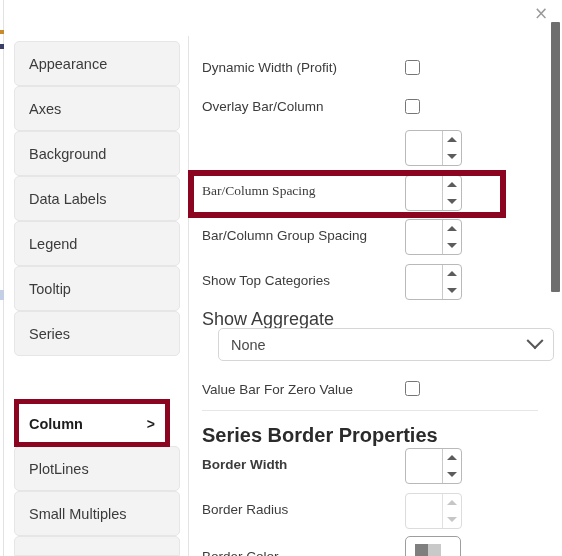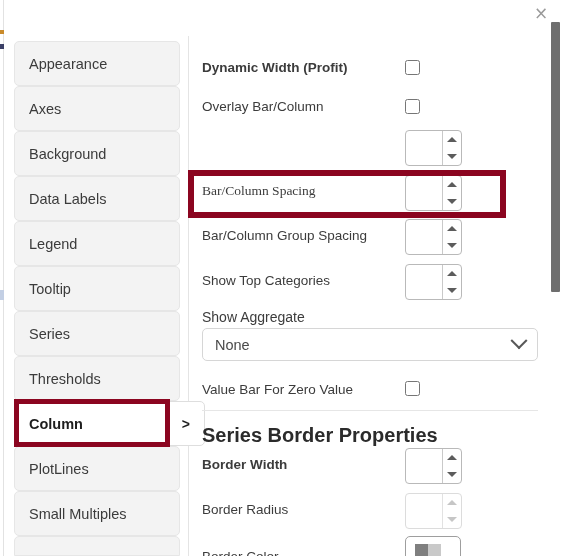--- a/index.html
+++ b/index.html
@@ -201,21 +201,21 @@
     border-top: 5px solid #5c5c5c;
   }
   .spin.disabled { border-color: #dcdcdc; }
   .spin.disabled .btns { border-left-color: #e2e2e2; }
   .spin.disabled .tri-up { border-bottom-color: #c6c6c6; }
   .spin.disabled .tri-dn { border-top-color: #c6c6c6; }
 
   
   .sel-label {
     position: absolute;
-    font-size: 14px;
+    font-size: 18px;
     color: #3c3c3c;
   }
   .select-box {
     position: absolute;
     width: 336px; height: 33px;
     border: 1px solid #d6d6d6;
     border-radius: 5px;
     background: #ffffff;
     display: flex;
     align-items: center;
@@ -314,25 +314,22 @@
     </div>
 
     <div class="side-item" style="position:absolute;top:225px;">
       <span>Tooltip</span>
     </div>
 
     <div class="side-item" style="position:absolute;top:270px;">
       <span>Series</span>
     </div>
 
-    <div class="side-item" style="position:absolute;top:315px;">
-      <span>Thresholds</span>
-    </div>
-
-    <div class="side-item selected" style="position:absolute;top:360px;width:191px;">
+
+    <div class="side-item selected" style="position:absolute;top:360px;width:156px;">
       <span>Column</span>
       <span class="chev">&gt;</span>
     </div>
 
     <div class="side-item" style="position:absolute;top:405px;">
       <span>PlotLines</span>
     </div>
 
     <div class="side-item" style="position:absolute;top:450px;">
       <span>Small Multiples</span>
@@ -340,21 +337,21 @@
 
     <div class="side-item clipped" style="position:absolute;top:495px;height:20px;">
       <span></span>
     </div>
   </div>
 
   <div class="hl-column"></div>
 
   <div class="content">
 
-    <div class="row" style="top:60px;font-weight:bold;">
+    <div class="row" style="top:60px;">
       <span class="row-label">Dynamic Width (Profit)</span>
     </div>
     <div class="cb" style="left:203px;top:60px;"></div>
 
     <div class="row" style="top:99px;">
       <span class="row-label">Overlay Bar/Column</span>
     </div>
     <div class="cb" style="left:203px;top:99px;"></div>
 
     <div class="spin" style="left:203px;top:130px;">
@@ -408,21 +405,21 @@
         <div>
             <span class="tri-up"></span>
           </div>
         <div>
             <span class="tri-dn"></span>
           </div>
       </div>
     </div>
 
     <div class="sel-label" style="left:0;top:309px;">Show Aggregate</div>
-    <div class="select-box" style="left:0;top:328px;">
+    <div class="select-box" style="left:16px;top:328px;">
       <span class="val">None</span>
       <span class="chevdown"></span>
     </div>
 
     <div class="row" style="top:382px;">
       <span class="row-label">Value Bar For Zero Value</span>
     </div>
     <div class="cb" style="left:203px;top:381px;"></div>
 
     <div class="hr" style="top:410px;"></div>

